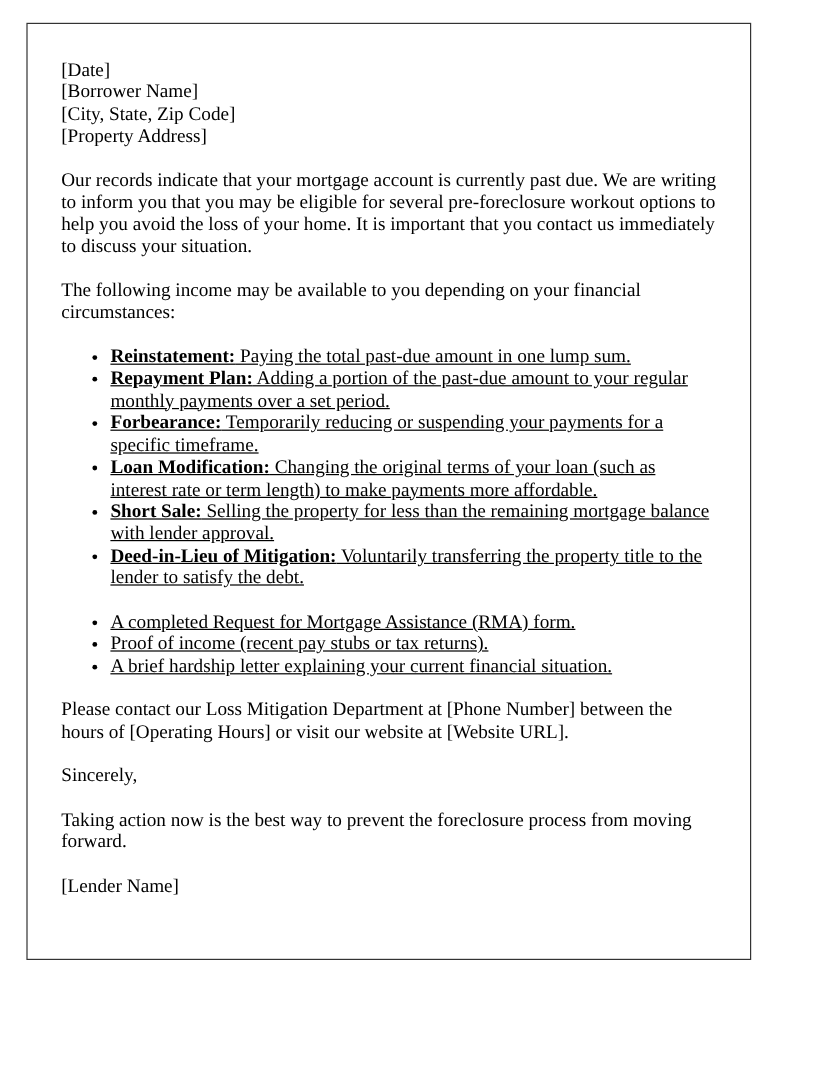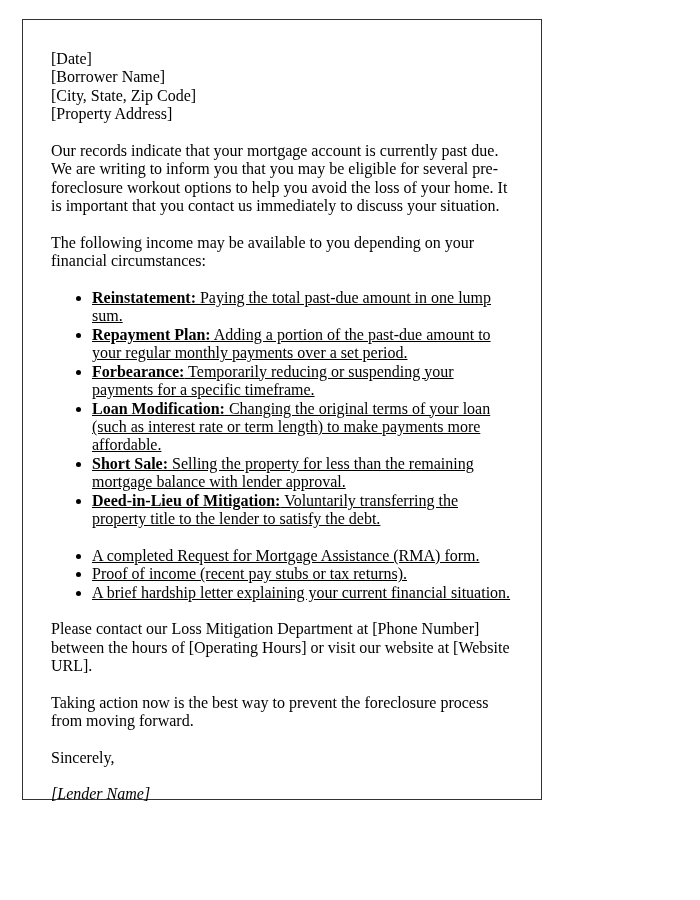--- a/index.html
+++ b/index.html
@@ -8,39 +8,39 @@
     height: 900px;
     background: #ffffff;
     font-family: "Liberation Serif", "DejaVu Serif", serif;
     color: #000000;
     overflow: hidden;
   }
   .letter-box {
     position: absolute;
     left: 22px;
     top: 19px;
-    width: 520px;
+    width: 604px;
     height: 781px;
     border: 1px solid #333333;
     background: #ffffff;
     padding: 30px 28px 12px 28px;
     font-size: 16px;
     line-height: 1.155;
   }
   .addr-line { display: block; }
   p.para { margin: 18px 0 0 0; }
   p.subject { font-weight: bold; }
   ul.bullets {
     margin: 18px 0 0 0;
     padding-left: 41px;
     list-style-type: disc;
   }
   ul.bullets li { margin: 0; text-decoration: underline; }
   .opt-label { font-weight: bold; }
-  .sig-block { margin-top: 18px; font-style: italic; }
+  .sig-block { margin-top: 18px; }
 </style>
 </head>
 <body>
 
 <div class="letter-box">
 
   <div class="addr-block" style="margin-top:0;">
     <span class="addr-line">[Date]</span>
     <span class="addr-line">[Borrower Name]</span>
     <span class="addr-line">[City, State, Zip Code]</span>
@@ -76,19 +76,19 @@
 
 
   <ul class="bullets">
     <li>A completed Request for Mortgage Assistance (RMA) form.</li>
     <li>Proof of income (recent pay stubs or tax returns).</li>
     <li>A brief hardship letter explaining your current financial situation.</li>
   </ul>
 
   <p class="para">Please contact our Loss Mitigation Department at [Phone Number] between the hours of [Operating Hours] or visit our website at [Website URL].</p>
 
+  <p class="para">Sincerely,</p>
+
   <p class="para">Taking action now is the best way to prevent the foreclosure process from moving forward.</p>
-
-  <p class="para">Sincerely,</p>
 
   <p class="para sig-block">[Lender Name]</p>
 
 </div>
 
 </body></html>

